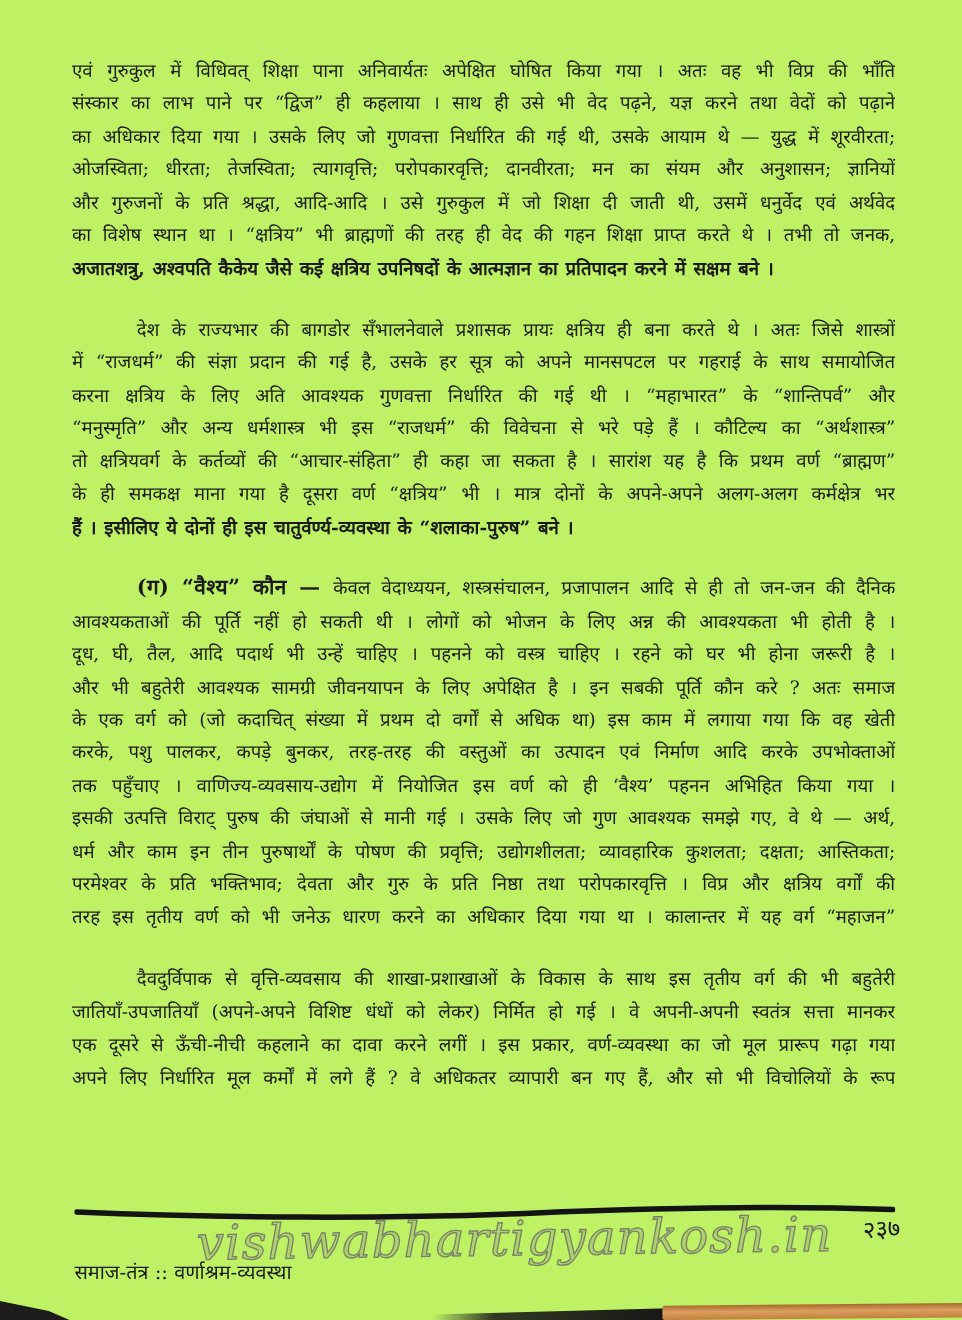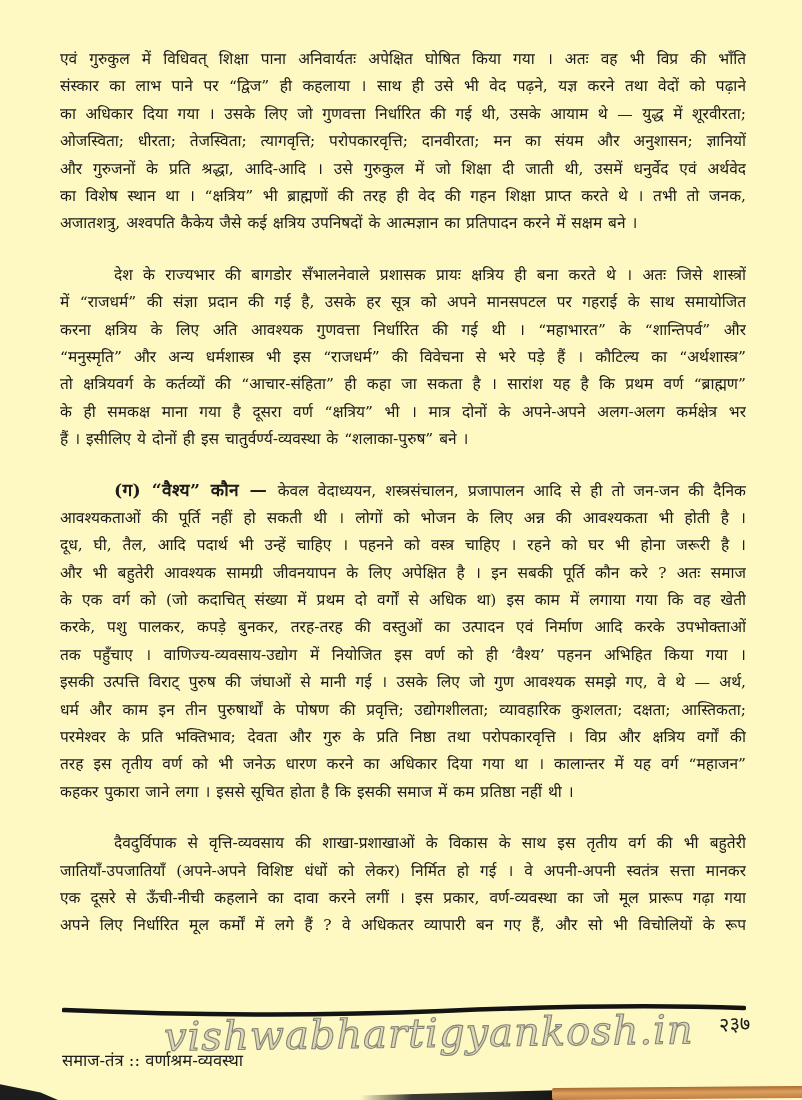--- a/index.html
+++ b/index.html
@@ -3,30 +3,30 @@
 <meta charset="utf-8">
 <style>
   html,body { margin:0; padding:0; }
   body {
     width:802px; height:1100px;
     background:#ffffff;
     font-family:"DejaVu Serif","Liberation Serif",serif;
   }
   .page {
     position:relative; width:802px; height:1100px;
-    background:#fef9c3; overflow:hidden; color:#1b1b1b;
+    background:#bef264; overflow:hidden; color:#1b1b1b;
   }
   .textblock { position:absolute; left:60px; top:46px; width:686px; }
   .para { margin:0 0 24px 0; }
   .line {
     font-size:15.5px; line-height:27.4px; height:27.4px; overflow:hidden;
     text-align:justify; text-align-last:justify;
     word-spacing:1px;
   }
-  .line.last { text-align-last:left; }
+  .line.last { text-align-last:left;font-weight:bold; }
   .line.indent { text-indent:54px; }
   .lead { font-weight:700; font-size:1.12em; letter-spacing:0.3px; }
 
   .footer-rule { position:absolute; left:62px; top:1002px; }
   .footer-title {
     position:absolute; left:62px; top:1048px;
     font-size:16.5px; white-space:nowrap; z-index:2;
   }
   .page-number {
     position:absolute; top:1010px; right:52px;
@@ -84,21 +84,20 @@
         <div class="line">आवश्यकताओं की पूर्ति नहीं हो सकती थी । लोगों को भोजन के लिए अन्न की आवश्यकता भी होती है ।</div>
         <div class="line">दूध, घी, तैल, आदि पदार्थ भी उन्हें चाहिए । पहनने को वस्त्र चाहिए । रहने को घर भी होना जरूरी है ।</div>
         <div class="line">और भी बहुतेरी आवश्यक सामग्री जीवनयापन के लिए अपेक्षित है । इन सबकी पूर्ति कौन करे ? अतः समाज</div>
         <div class="line">के एक वर्ग को (जो कदाचित् संख्या में प्रथम दो वर्गों से अधिक था) इस काम में लगाया गया कि वह खेती</div>
         <div class="line">करके, पशु पालकर, कपड़े बुनकर, तरह-तरह की वस्तुओं का उत्पादन एवं निर्माण आदि करके उपभोक्ताओं</div>
         <div class="line">तक पहुँचाए । वाणिज्य-व्यवसाय-उद्योग में नियोजित इस वर्ण को ही ‘वैश्य’ पहनन अभिहित किया गया ।</div>
         <div class="line">इसकी उत्पत्ति विराट् पुरुष की जंघाओं से मानी गई । उसके लिए जो गुण आवश्यक समझे गए, वे थे — अर्थ,</div>
         <div class="line">धर्म और काम इन तीन पुरुषार्थों के पोषण की प्रवृत्ति; उद्योगशीलता; व्यावहारिक कुशलता; दक्षता; आस्तिकता;</div>
         <div class="line">परमेश्वर के प्रति भक्तिभाव; देवता और गुरु के प्रति निष्ठा तथा परोपकारवृत्ति । विप्र और क्षत्रिय वर्गों की</div>
         <div class="line">तरह इस तृतीय वर्ण को भी जनेऊ धारण करने का अधिकार दिया गया था । कालान्तर में यह वर्ग “महाजन”</div>
-        <div class="line last">कहकर पुकारा जाने लगा । इससे सूचित होता है कि इसकी समाज में कम प्रतिष्ठा नहीं थी ।</div>
       </div>
       <div class="para">
         <div class="line indent">दैवदुर्विपाक से वृत्ति-व्यवसाय की शाखा-प्रशाखाओं के विकास के साथ इस तृतीय वर्ग की भी बहुतेरी</div>
         <div class="line">जातियाँ-उपजातियाँ (अपने-अपने विशिष्ट धंधों को लेकर) निर्मित हो गई । वे अपनी-अपनी स्वतंत्र सत्ता मानकर</div>
         <div class="line">एक दूसरे से ऊँची-नीची कहलाने का दावा करने लगीं । इस प्रकार, वर्ण-व्यवस्था का जो मूल प्रारूप गढ़ा गया</div>
         <div class="line">अपने लिए निर्धारित मूल कर्मों में लगे हैं ? वे अधिकतर व्यापारी बन गए हैं, और सो भी विचोलियों के रूप</div>
       </div>
     </div>
 
   <svg class="footer-rule" width="684" height="16" aria-hidden="true">

